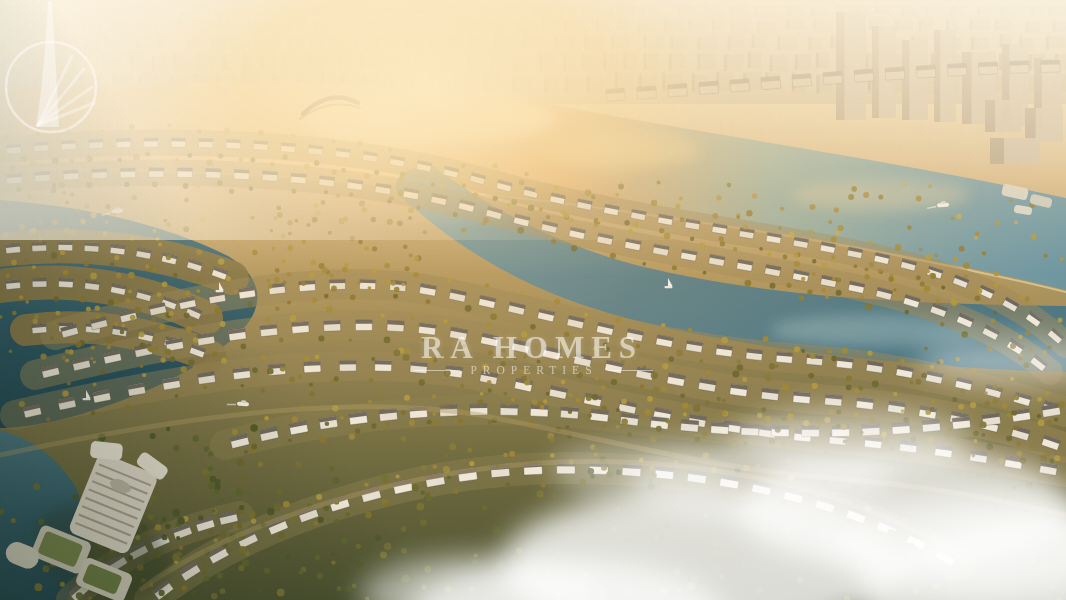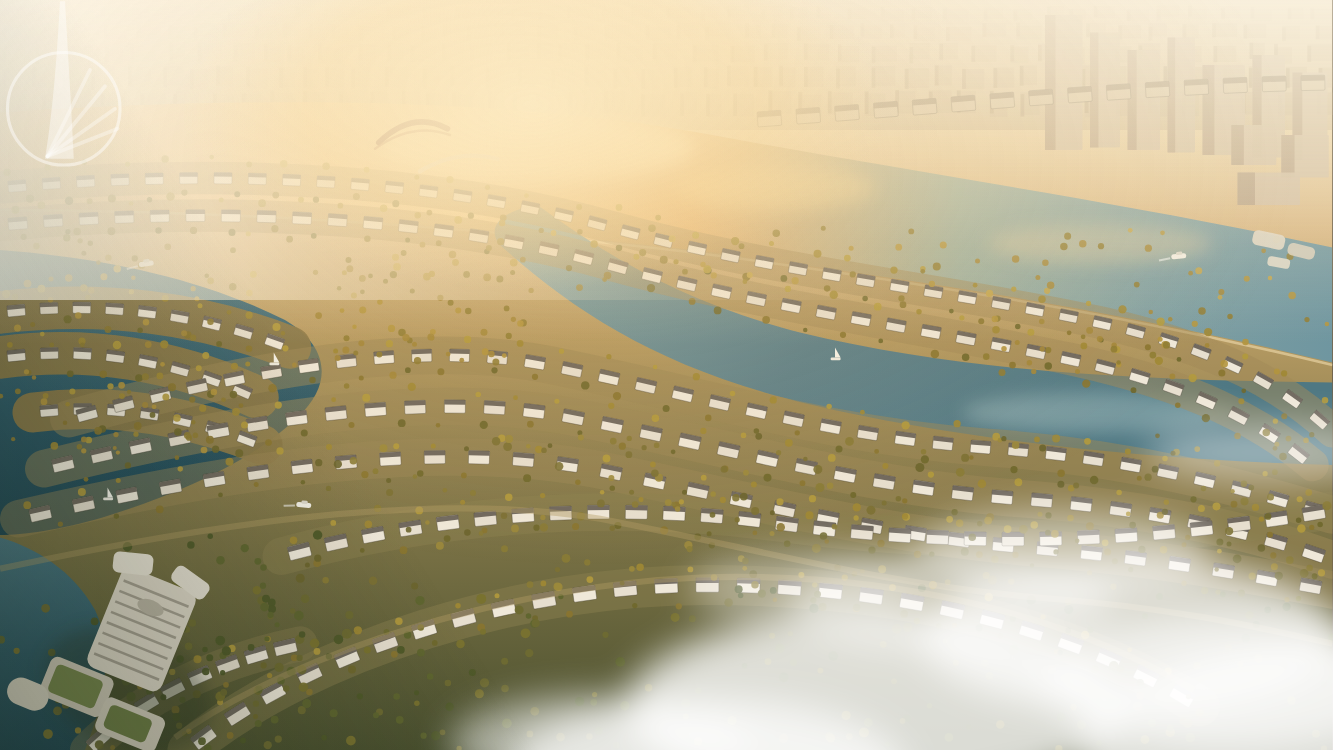--- a/index.html
+++ b/index.html
@@ -2833,14 +2833,16 @@
     <svg class="wm-emblem" viewBox="0 0 100 138">
       <circle cx="51" cy="86" r="45" fill="none" stroke="rgba(255,255,255,0.5)" stroke-width="2.5"></circle>
       <path d="M48,0 C46,36 43,84 36,126 L59,126 C57,82 54,36 52,0 Z" fill="rgba(255,255,255,0.45)"></path>
       <g stroke="rgba(255,255,255,0.38)" stroke-width="3" stroke-linecap="round">
         <line x1="38" y1="124" x2="72" y2="55"></line>
         <line x1="38" y1="124" x2="84" y2="68"></line>
         <line x1="38" y1="124" x2="92" y2="86"></line>
         <line x1="38" y1="124" x2="94" y2="102"></line>
       </g>
     </svg>
+    <div class="wm-brand">RA HOMES</div>
+    <div class="wm-sub">PROPERTIES</div>
   </div>
 </div>
 
 </body></html>

